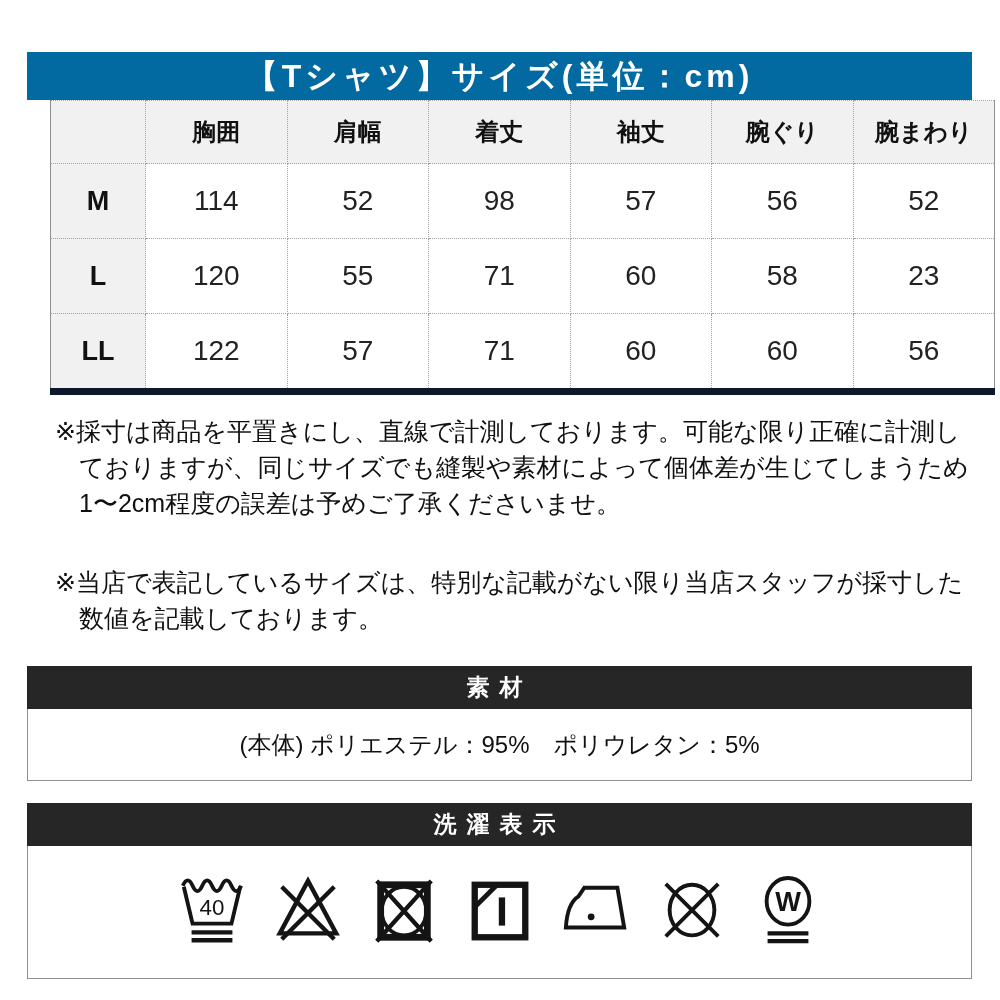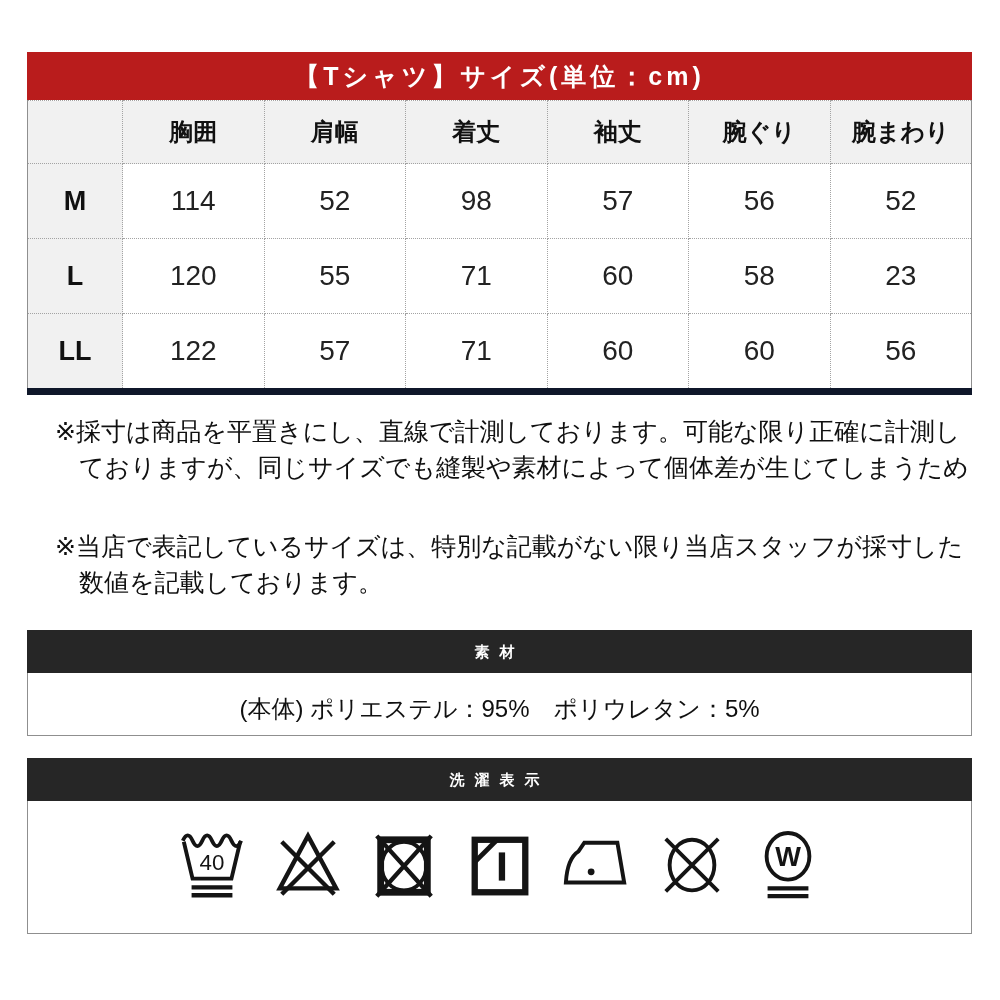--- a/index.html
+++ b/index.html
@@ -6,30 +6,30 @@
   body {
     width:1000px;
     font-family:"Liberation Sans","DejaVu Sans",sans-serif;
     color:#1a1a1a;
     -webkit-font-smoothing:antialiased;
   }
   .page { width:945px; margin:52px 0 0 27px; }
 
   
   .title-bar {
-    background:#b91c1c; color:#ffffff; height:48px; line-height:48px;
-    text-align:center; font-weight:bold; font-size:25px; letter-spacing:4px;
+    background:#0369a1; color:#ffffff; height:48px; line-height:48px;
+    text-align:center; font-weight:bold; font-size:32px; letter-spacing:4px;
   }
   .section-bar {
     background:#262626; color:#ffffff; height:43px; line-height:43px;
-    text-align:center; font-weight:bold; font-size:15px; letter-spacing:10px;
-  }
-
-  
-  table.size-table { width:100%; border-collapse:collapse; table-layout:fixed; }
+    text-align:center; font-weight:bold; font-size:23px; letter-spacing:10px;
+  }
+
+  
+  table.size-table { width:100%; border-collapse:collapse; table-layout:fixed;margin-left:23px; }
   .size-table th, .size-table td {
     border:1px dotted #a3a3a3; text-align:center; vertical-align:middle;
     background:#ffffff; padding:0;
   }
   .size-table tr > *:first-child { border-left:1px solid #8f8f8f; }
   .size-table tr > *:last-child  { border-right:1px solid #8f8f8f; }
   .size-table tbody tr:last-child > * { border-bottom:7px solid #0f172a; }
   .size-table thead th {
     background:#f1f1f1; height:62px; font-size:24px; font-weight:bold; color:#111;
   }
@@ -42,21 +42,21 @@
   .notes { margin-top:18px; font-size:25px; line-height:36px; color:#101010; }
   .note { margin-top:7px; }
   .note + .note { margin-top:43px; }
   .note .first { padding-left:28px; }
   .note .cont  { padding-left:52px; }
 
   
   .section { margin-top:30px; }
   .section.care { margin-top:22px; }
   .section-box { border:1px solid #8f8f8f; border-top:none; background:#ffffff; }
-  .material-box { padding:17px 0 7px; text-align:center; font-size:24px; line-height:38px; color:#101010; }
+  .material-box { padding:17px 0 16px; text-align:center; font-size:24px; line-height:38px; color:#101010; }
   .care-box { height:132px; display:flex; align-items:center; justify-content:center; gap:26px; }
   .care-box svg { display:block; }
   .care-box svg text { font-family:"Liberation Sans","DejaVu Sans",sans-serif; fill:#141414; }
 </style>
 </head>
 <body>
 
 <div class="page">
 
   <div class="title-bar">
@@ -112,20 +112,21 @@
         <td>60</td>
         <td>56</td>
       </tr>
     </tbody>
   </table>
 
   <div class="notes">
     <div class="note">
       <div class="first">※採寸は商品を平置きにし、直線で計測しております。可能な限り正確に計測し</div>
       <div class="cont">ておりますが、同じサイズでも縫製や素材によって個体差が生じてしまうため</div>
+      <div class="cont">1〜2cm程度の誤差は予めご了承くださいませ。</div>
     </div>
     <div class="note">
       <div class="first">※当店で表記しているサイズは、特別な記載がない限り当店スタッフが採寸した</div>
       <div class="cont">数値を記載しております。</div>
     </div>
   </div>
 
   <div class="section">
     <div class="section-bar">
       <span>素材</span>

